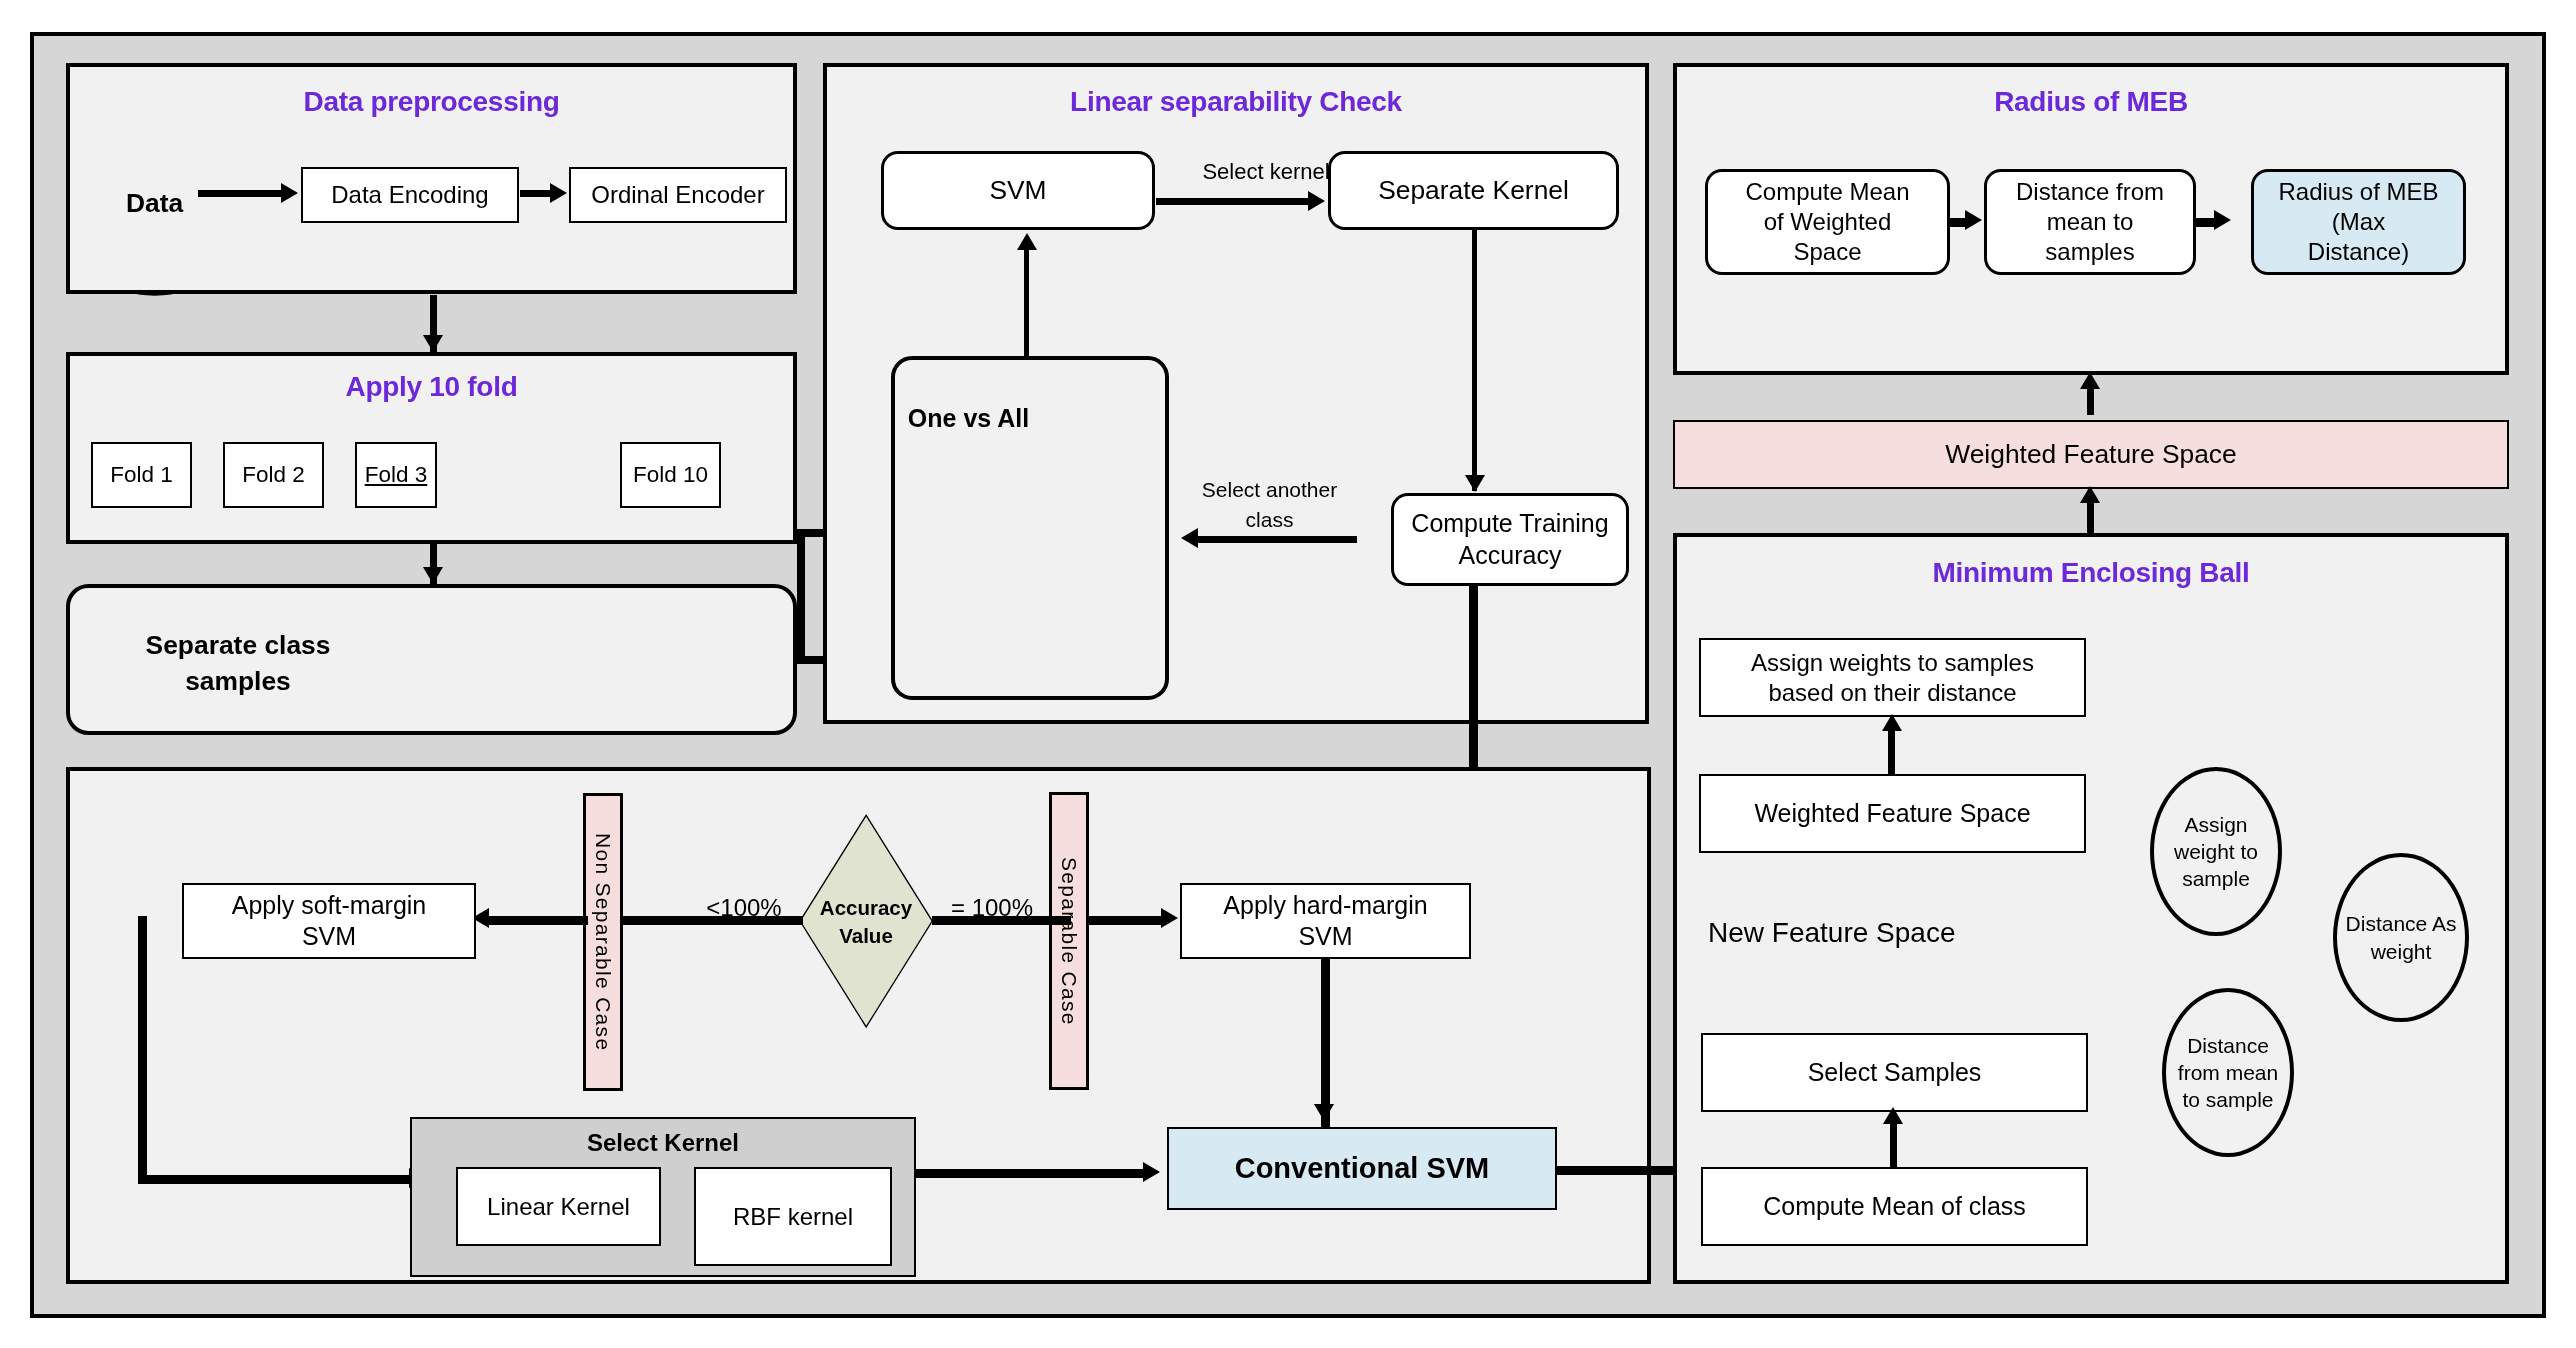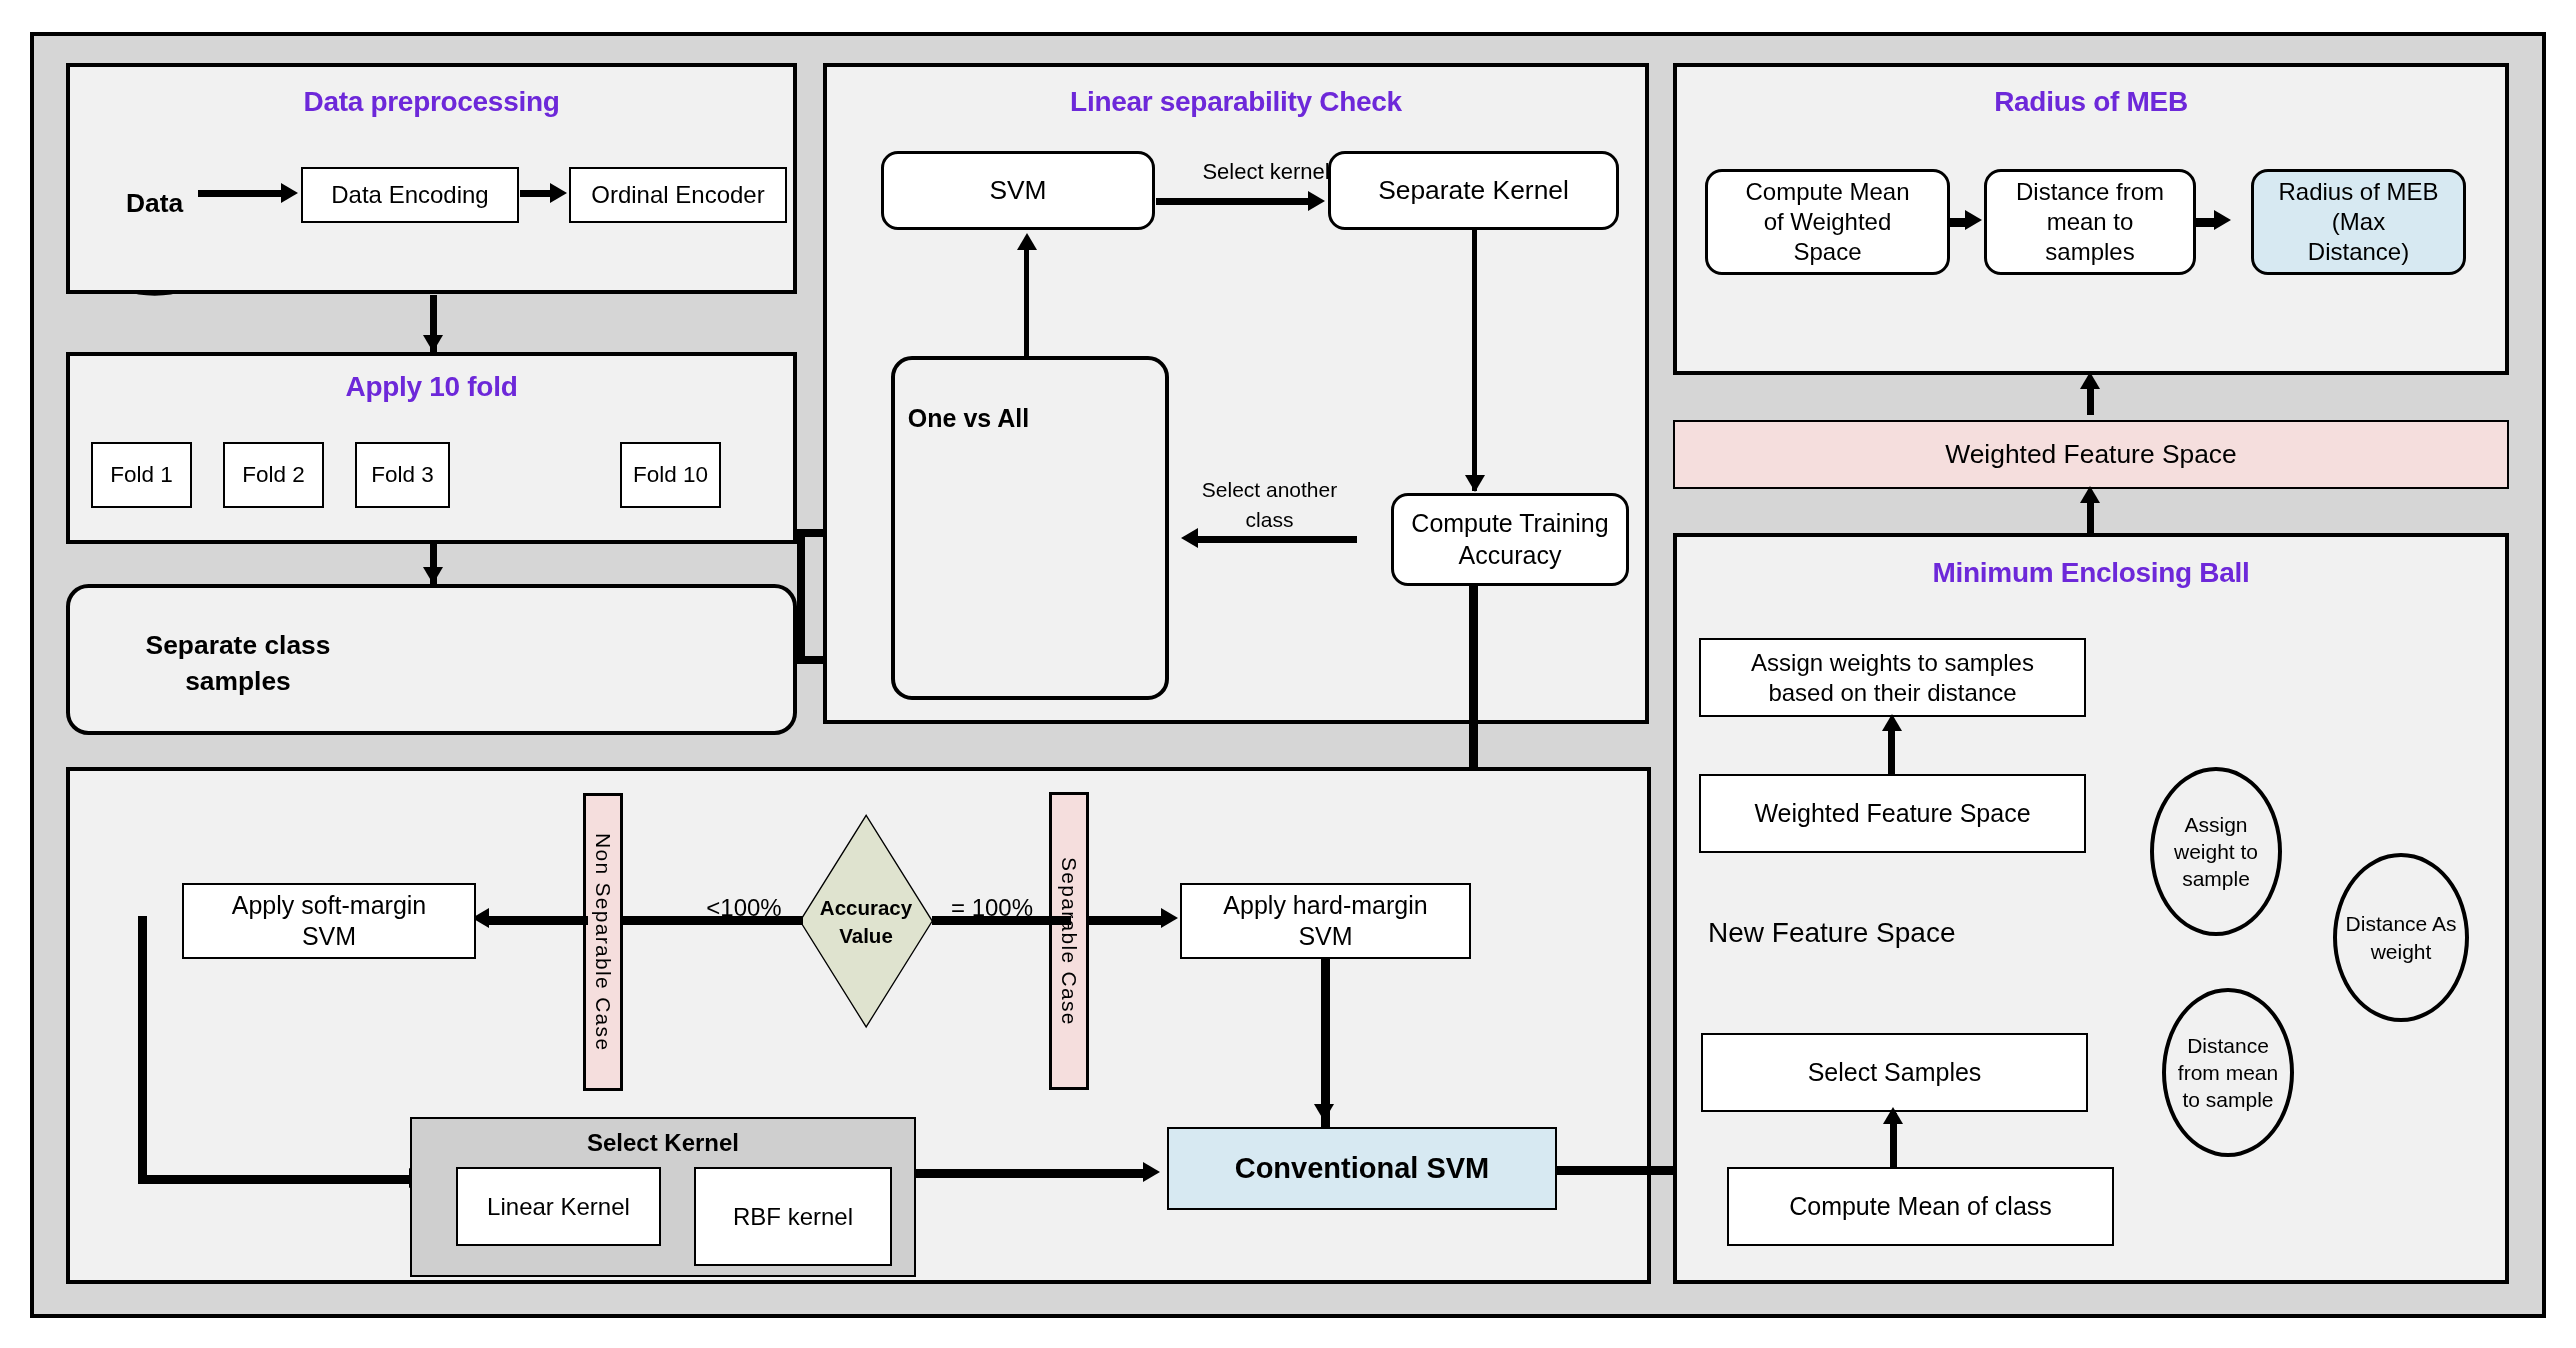--- a/index.html
+++ b/index.html
@@ -189,21 +189,21 @@
   <div class="ar-r" style="left:550px;top:183px;"></div>
 
   <div class="vline" style="left:430px;top:295px;width:6.6px;height:57px;"></div>
   <div class="ar-d" style="left:423px;top:335px;"></div>
 
   <div class="panel" style="left:66px;top:352px;width:731px;height:192px;">
     <div class="panel-title" style="top:14.5px;font-size:28px;">Apply 10 fold</div>
   </div>
   <div class="node thin" style="left:91px;top:442px;width:101px;height:66px;font-size:22.5px;">Fold 1</div>
   <div class="node thin" style="left:223px;top:442px;width:101px;height:66px;font-size:22.5px;">Fold 2</div>
-  <div class="node thin" style="left:355px;top:442px;width:95px;height:66px;font-size:22.5px;">Fold 3</div>
+  <div class="node thin" style="left:355px;top:442px;width:82px;height:66px;font-size:22.5px;text-decoration:underline;">Fold 3</div>
   <div class="node thin" style="left:620px;top:442px;width:101px;height:66px;font-size:22.5px;">Fold 10</div>
 
   <div class="vline" style="left:430px;top:544px;width:6.6px;height:40px;"></div>
   <div class="ar-d" style="left:423px;top:567px;"></div>
 
   <div class="panel" style="left:66px;top:584px;width:731px;height:151px;border-radius:22.5px;"></div>
   <div class="lbl" style="left:129px;top:628px;width:218px;font-size:26.4px;font-weight:bold;line-height:1.35;">
     <div>Separate class</div>
     <div>samples</div>
   </div>
@@ -371,19 +371,19 @@
   </div>
   <div class="ell" style="left:2162px;top:988px;width:132px;height:169px;font-size:21px;flex-direction:column;">
     <div>Distance</div>
     <div>from mean</div>
     <div>to sample</div>
   </div>
 
   <div class="lbl" style="left:1708px;top:916px;width:311px;font-size:28px;font-weight:normal;text-align:left;">New Feature Space</div>
 
   <div class="node thin" style="left:1701px;top:1033px;width:387px;height:79px;font-size:25px;border-width:2px;">Select Samples</div>
-  <div class="node thin" style="left:1701px;top:1167px;width:387px;height:79px;font-size:25px;border-width:2px;margin-left:26px;">Compute Mean of class</div>
+  <div class="node thin" style="left:1701px;top:1167px;width:387px;height:79px;font-size:25px;border-width:2px;">Compute Mean of class</div>
 
   <div class="vline" style="left:1890px;top:1113px;width:7.3px;height:54px;"></div>
   <div class="ar-u" style="left:1883px;top:1107px;"></div>
 
 </div>
 
 
 </body></html>

